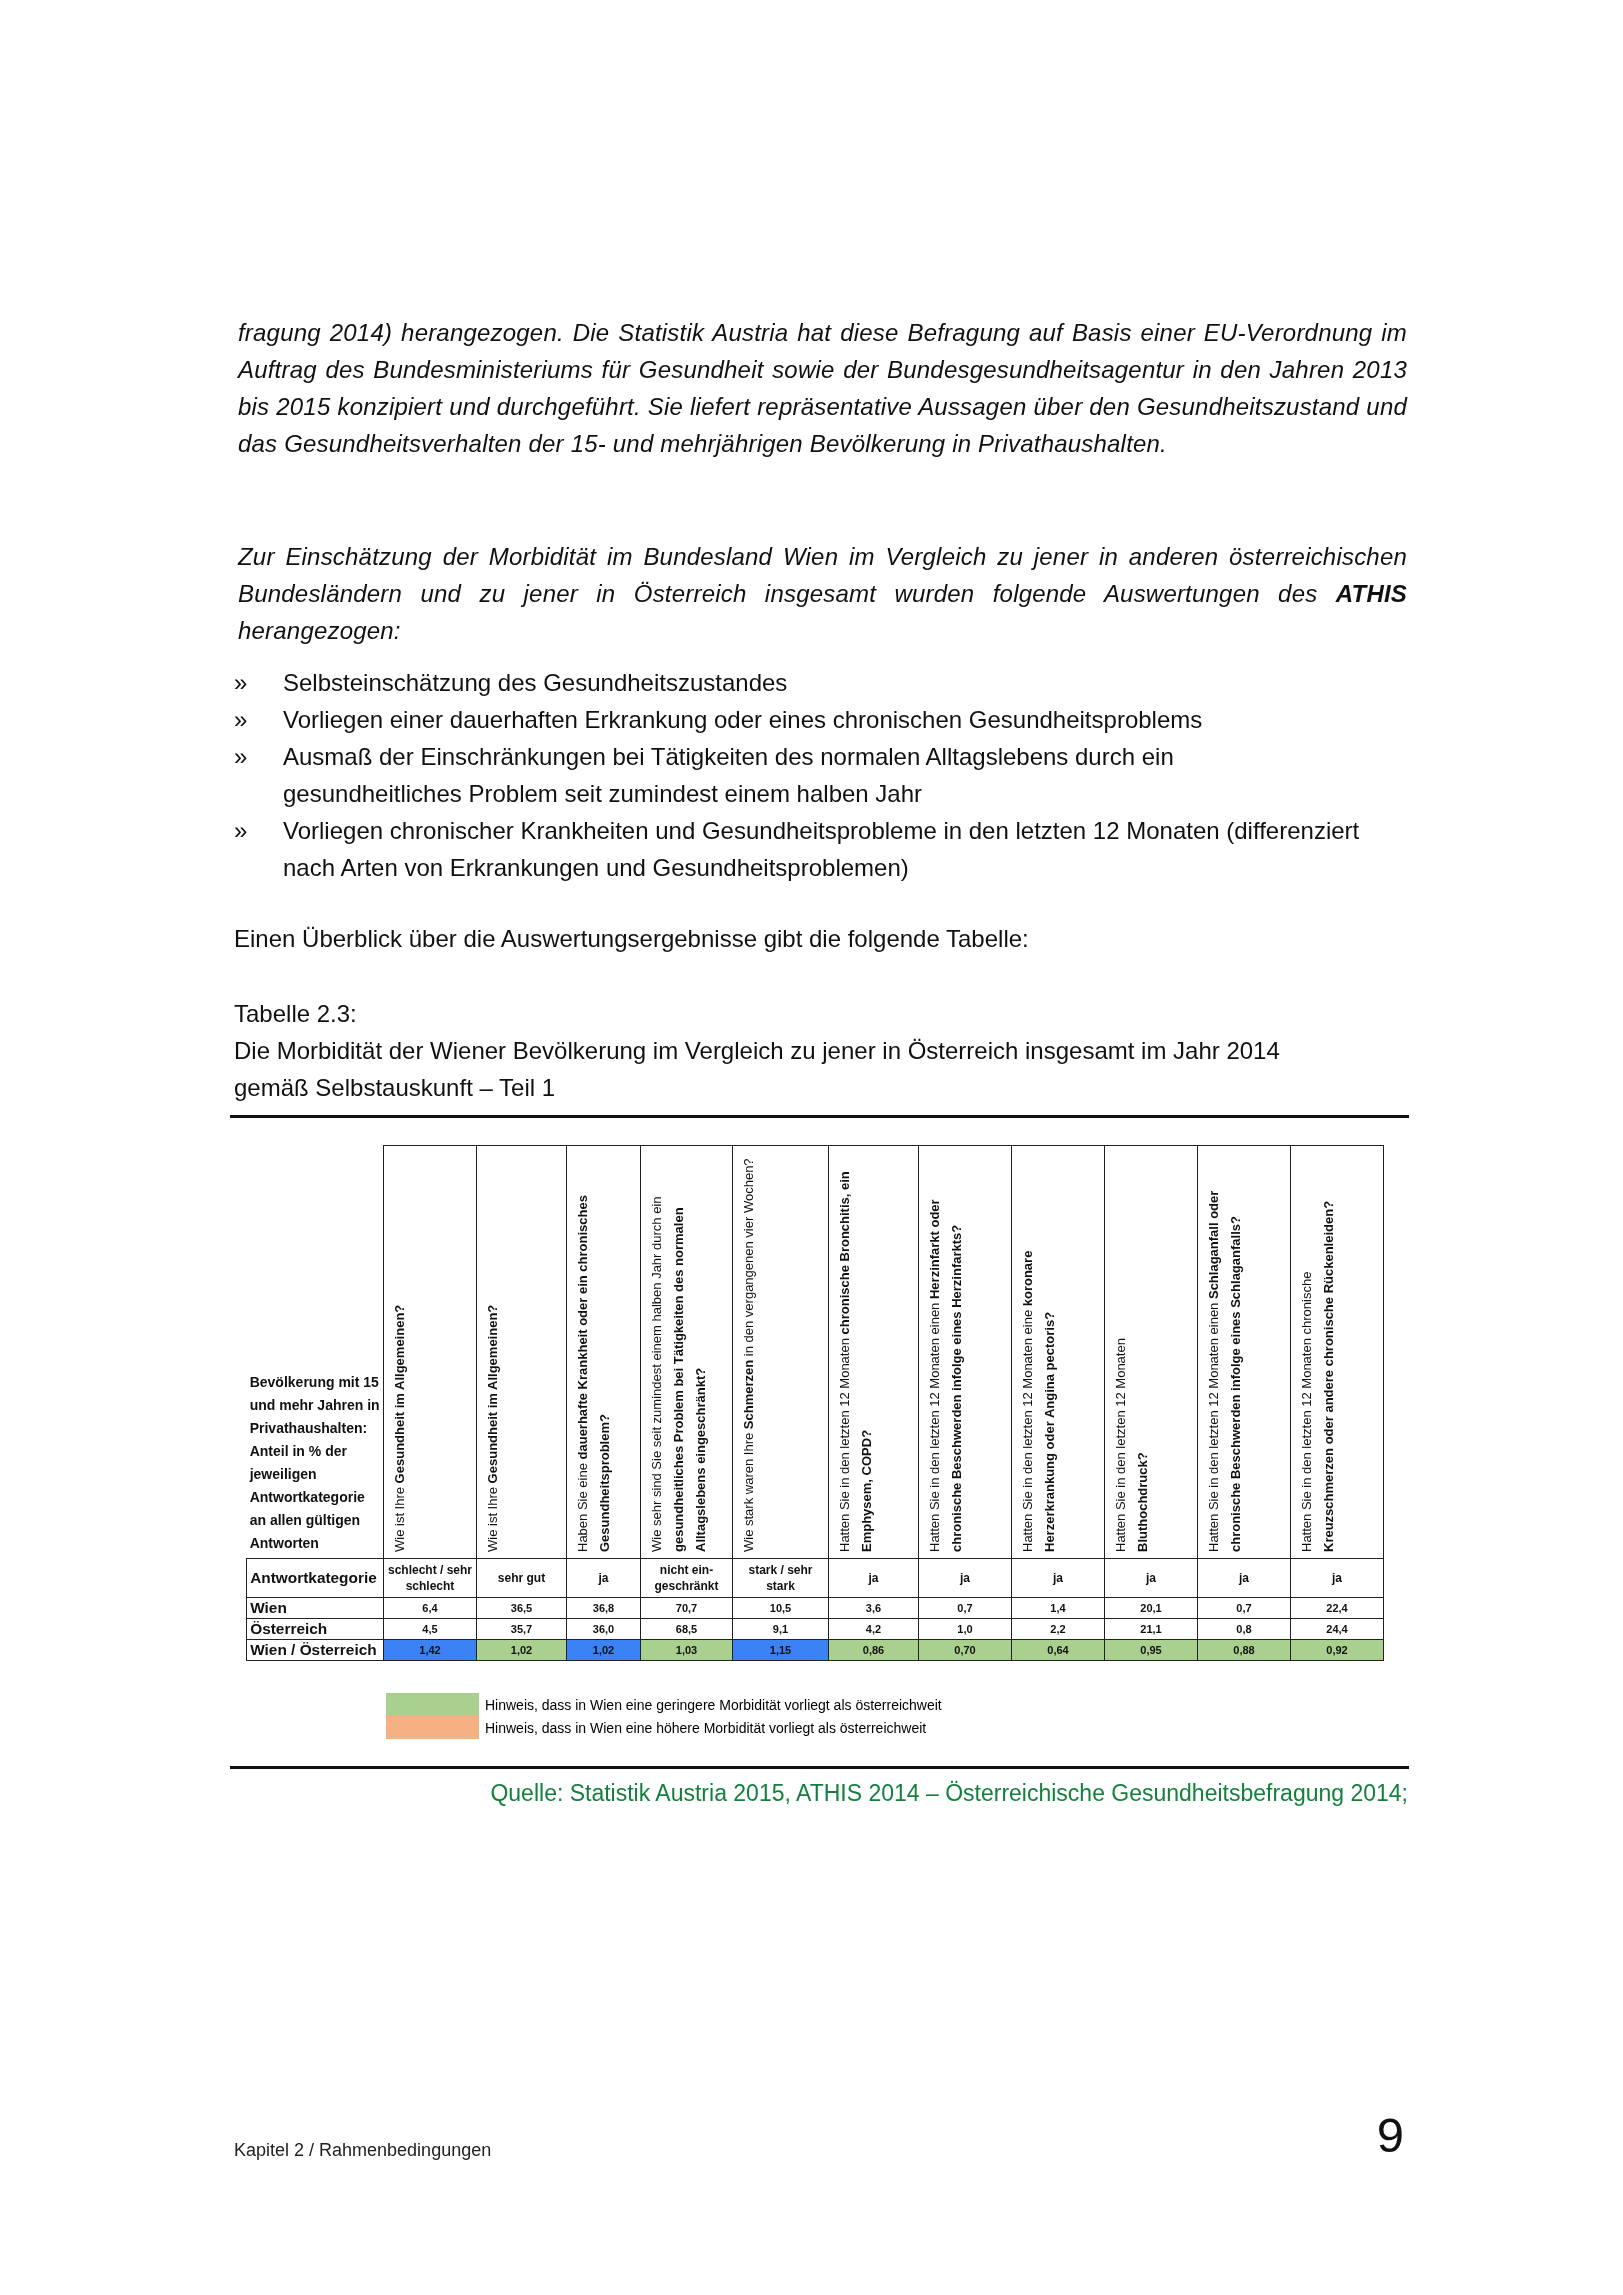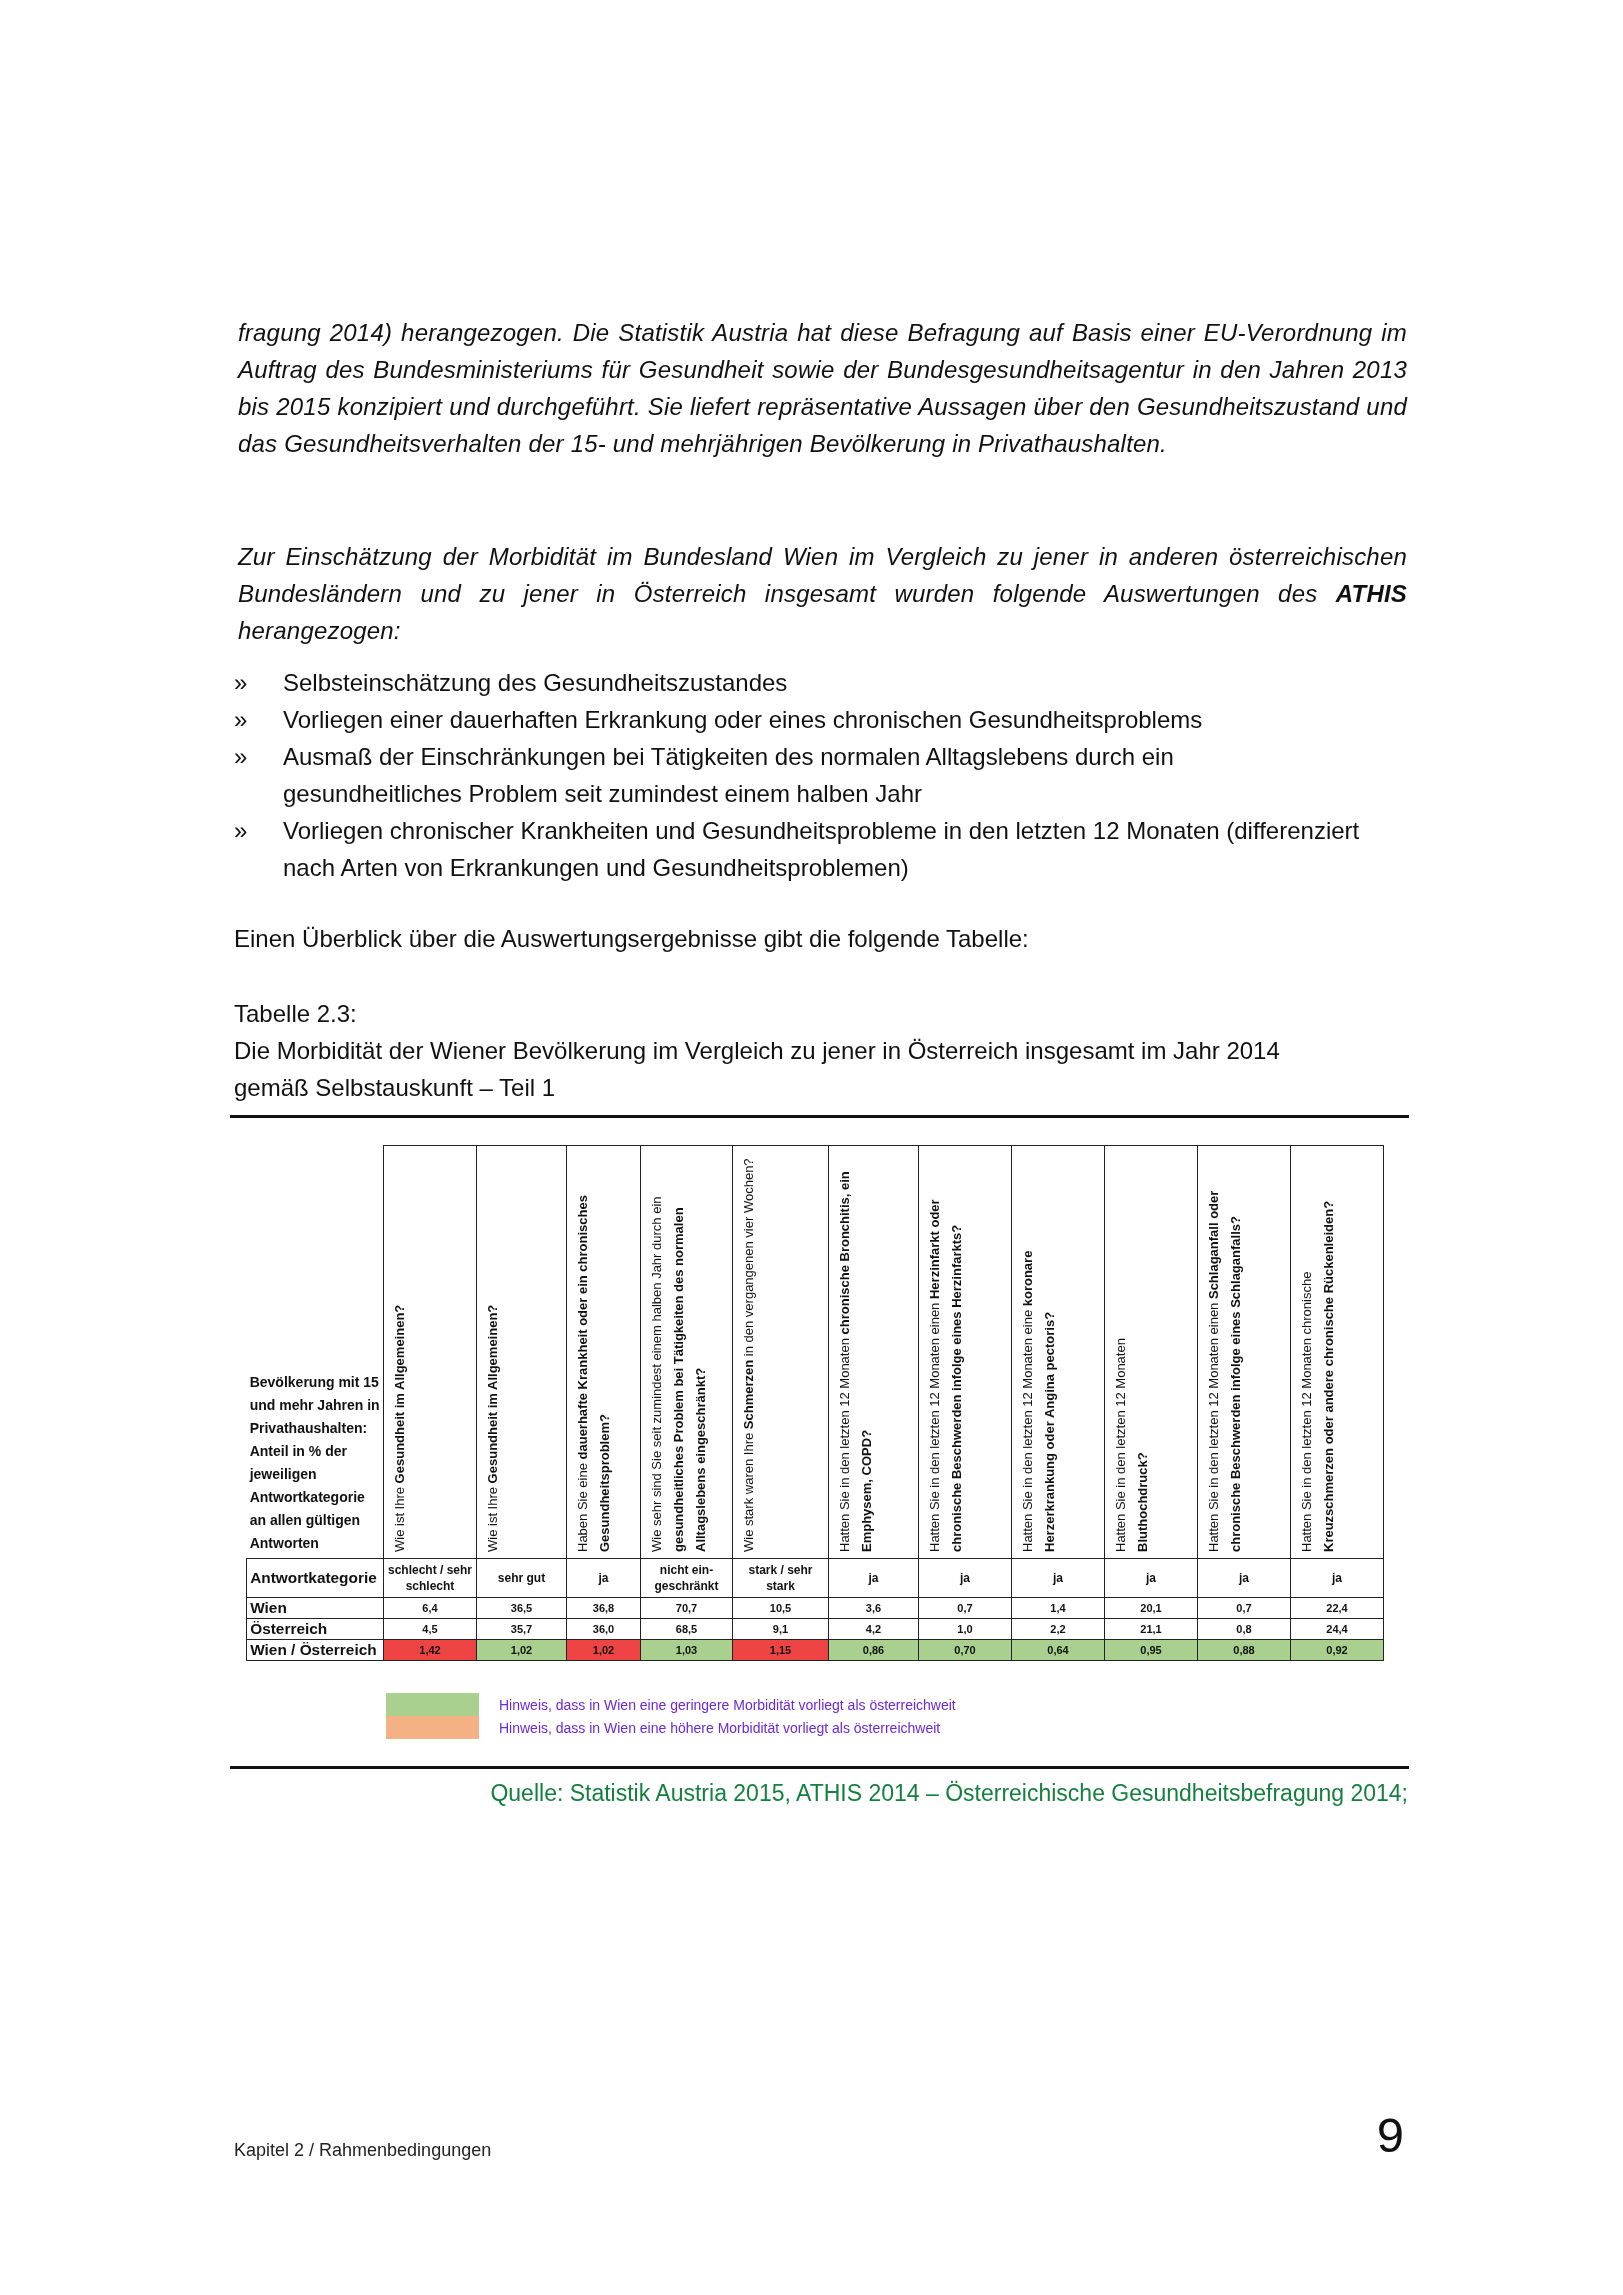--- a/index.html
+++ b/index.html
@@ -27,26 +27,26 @@
                font-weight: bold; font-size: 14px; line-height: 23px; padding: 0 0 3.2px 3.2px !important; }
   .qcell { height: 412px; position: relative; vertical-align: bottom; }
   .qtext { position: absolute; left: 4.9px; bottom: 6.5px; width: 398px; transform-origin: left bottom;
            transform: rotate(-90deg) translate(0, 100%); font-size: 13px; line-height: 22px;
            font-weight: normal; text-align: left; color: #111; }
   .qtext b { font-weight: bold; }
   .cat-row td { height: 38px; text-align: center; font-weight: bold; font-size: 12px; line-height: 16px; }
   .row-label { text-align: left !important; font-weight: bold; font-size: 15.4px !important; padding-left: 3.2px !important; border-radius: 11px; }
   .data-row td { height: 20px; text-align: center; font-weight: bold; font-size: 11px; }
   .ratio-row td.green { background: #a9d08e; }
-  .ratio-row td.orange { background: #ef4444; }
+  .ratio-row td.orange { background: #3b82f6; }
 
   .legend { position: absolute; left: 386px; top: 1693px; }
   .legend-item { display: flex; align-items: center; height: 23px; }
   .swatch { width: 93px; height: 23px; }
-  .legend-text { margin-left: 20px; font-family: "Liberation Sans", sans-serif; font-size: 14px; color: #6d28d9; }
+  .legend-text { margin-left: 6px; font-family: "Liberation Sans", sans-serif; font-size: 14px; color: #000000; }
 
   .source { position: absolute; right: 215px; top: 1778px; text-align: right;
             font-family: "Liberation Sans", sans-serif; font-size: 23px; line-height: 30px; color: #15803d; }
   .footer-left { position: absolute; left: 234px; top: 2140px; font-family: "Liberation Sans", sans-serif;
                  font-size: 18px; color: #222; }
   .page-num { position: absolute; right: 219px; top: 2107px; font-family: "Liberation Sans", sans-serif;
               font-size: 49px; color: #111; }
 </style>
 </head>
 <body>

